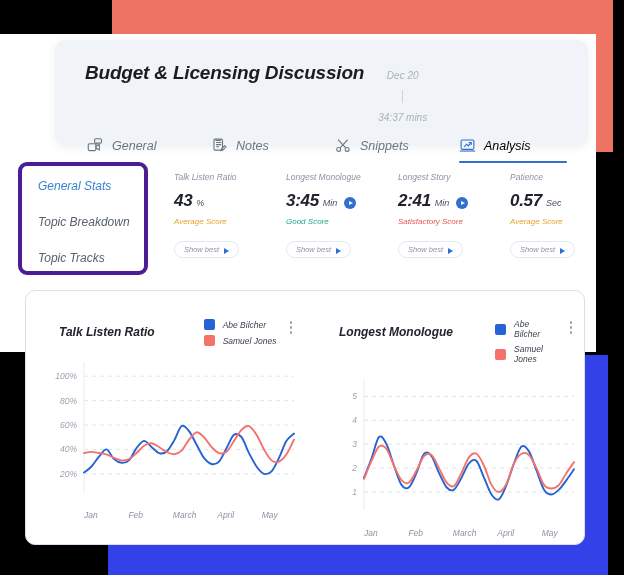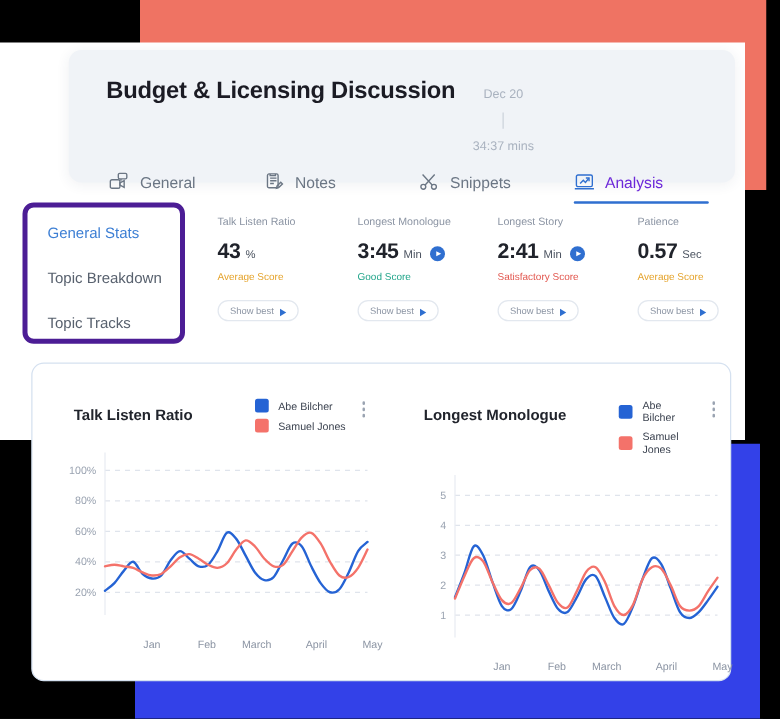--- a/index.html
+++ b/index.html
@@ -2,21 +2,21 @@
 <html><head>
 <meta charset="utf-8">
 <style>
   * { box-sizing: border-box; margin: 0; padding: 0; }
   html, body {
     width: 624px; height: 575px;
     font-family: "Liberation Sans", sans-serif;
     background: #000000;
     overflow: hidden;
   }
-  #stage { position: relative; width: 624px; height: 575px; background: #000; }
+  #stage { position: relative; width: 624px; height: 575px; background: #000; font-style: italic; }
 
   
   .bg-coral {
     position: absolute; left: 112px; top: 0; width: 501px; height: 152px;
     background: #ef7363;
   }
   .bg-white-mid {
     position: absolute; left: 0; top: 34px; width: 596px; height: 318px;
     background: #ffffff;
   }
@@ -39,21 +39,21 @@
   }
   .header-meta { display: flex; align-items: center; gap: 9px; font-size: 10px; color: #a9b2bf; flex-direction: column; }
   .header-meta .divider { width: 1px; height: 13px; background: #ccd3dc; display: inline-block; }
 
   .tabs { display: flex; align-items: center; padding: 14px 0 0 32px; gap: 0; text-align: right; }
   .tab {
     display: flex; align-items: center; gap: 8px;
     font-size: 12.5px; color: #6b7684; cursor: pointer;
     padding-bottom: 9px; position: relative; width: 124px;
   }
-  .tab.active { color: #6d28d9; }
+  .tab.active { color: #000000; }
   .tab.active::after {
     content: ""; position: absolute; left: 0; right: 16px; bottom: 0;
     height: 2px; background: #2f6fd0; border-radius: 2px;
   }
   .tab-icon { width: 17px; height: 17px; display: block; flex: none; }
 
   
   .nav-card {
     position: absolute; left: 18px; top: 162px; width: 130px; height: 113px;
     background: #ffffff; border: 4px solid #4c1d95; border-radius: 9px;
@@ -104,21 +104,21 @@
   .chart-head { display: flex; align-items: flex-start; padding: 0 14px 0 33px; }
   .chart-title { font-size: 12px; font-weight: bold; color: #21242c; padding-top: 12px; white-space: nowrap; }
   .legend { margin-left: auto; display: flex; flex-direction: column; gap: 5px; padding-top: 6px; }
   .legend-row { display: flex; align-items: center; gap: 8px; font-size: 8.5px; color: #3c4350; margin-left: 42px; }
   .swatch { width: 11px; height: 11px; border-radius: 2px; flex: none; }
   .kebab { margin-left: 13px; padding-top: 8px; display: flex; flex-direction: column; gap: 2.5px; cursor: pointer; }
   .kebab span { width: 2.5px; height: 2.5px; border-radius: 50%; background: #9aa3b1; display: block; }
   .plot { position: relative; margin-top: 10px; height: 150px; }
   .plot svg { display: block; }
   .xaxis { display: flex; padding-left: 58px; margin-top: 4px; }
-  .xtick { font-size: 8.5px; color: #8b94a3; width: 45px; text-align: right; }
+  .xtick { font-size: 8.5px; color: #8b94a3; width: 45px; text-align: left; }
 </style>
 </head>
 <body>
 
 <div id="stage">
 
   <div class="bg-coral"></div>
   <div class="bg-white-mid"></div>
   <div class="bg-blue"></div>
 

